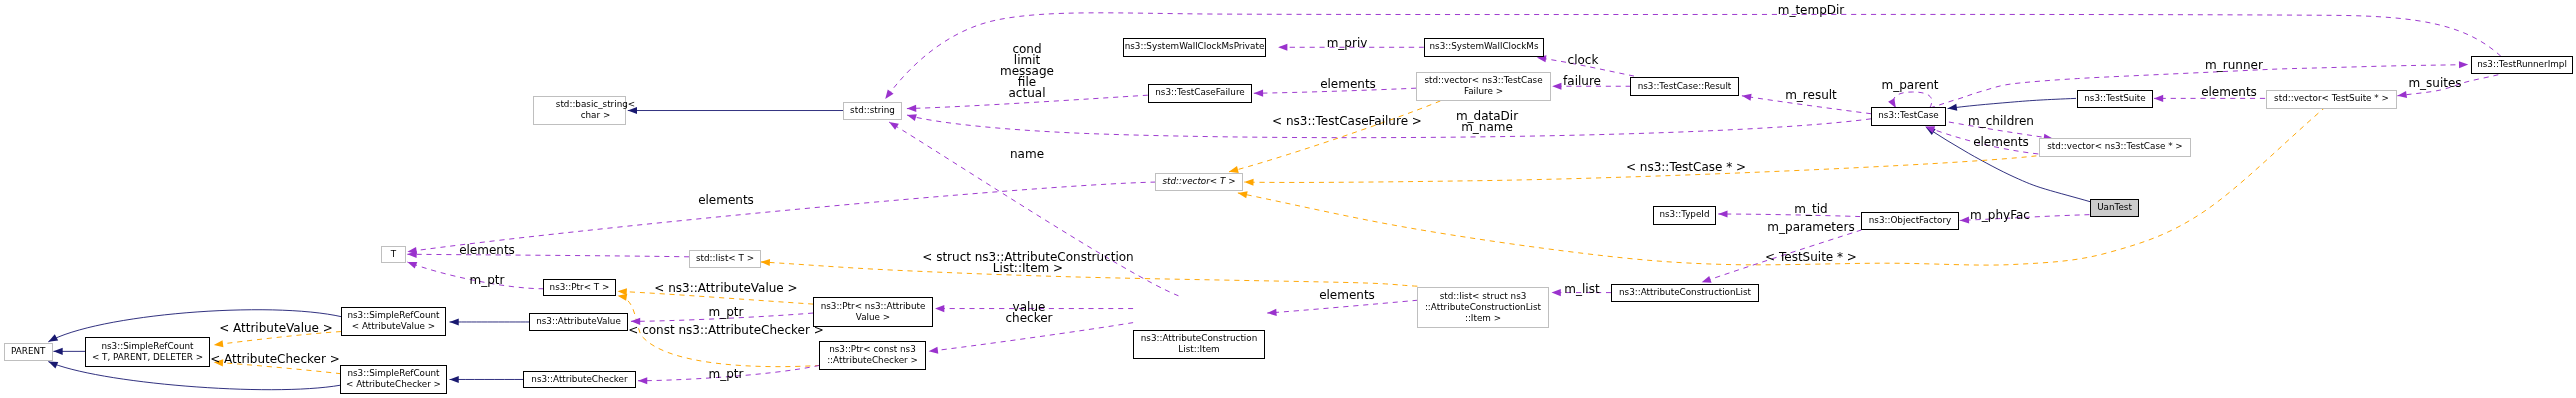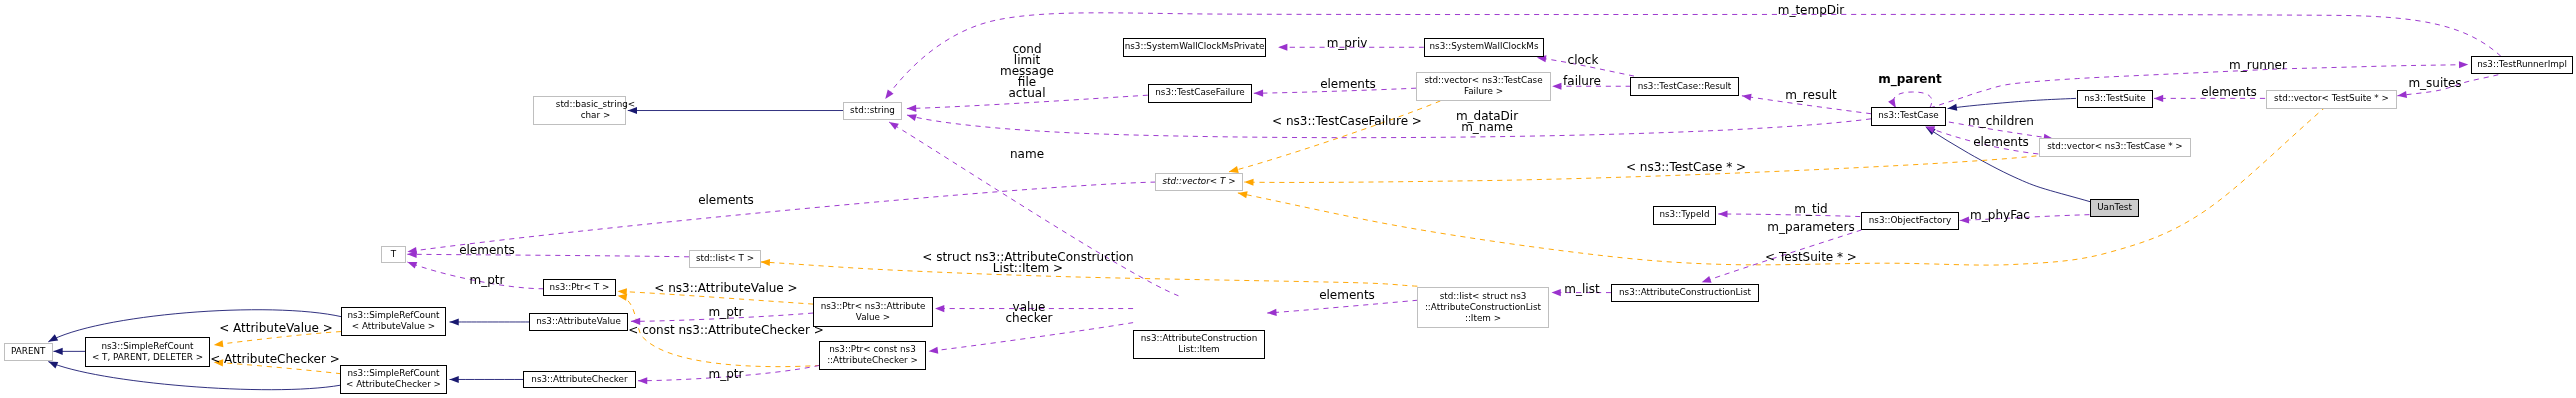--- a/index.html
+++ b/index.html
@@ -165,24 +165,24 @@
 file
 actual</span></div>
       <div class="elabel" style="left: 1347px; top: 42px;"><span>m_priv</span></div>
       <div class="elabel" style="left: 1348px; top: 83px;"><span>elements</span></div>
       <div class="elabel" style="left: 1347px; top: 120px;"><span>&lt; ns3::TestCaseFailure &gt;</span></div>
       <div class="elabel" style="left: 1583px; top: 59px;"><span>clock</span></div>
       <div class="elabel" style="left: 1582px; top: 80px;"><span>failure</span></div>
       <div class="elabel" style="left: 1487px; top: 121px;"><span>m_dataDir
 m_name</span></div>
       <div class="elabel" style="left: 1811px; top: 94px;"><span>m_result</span></div>
-      <div class="elabel" style="left: 1910px; top: 78px; font-weight: bold;"><span>m_parent</span></div>
+      <div class="elabel" style="left: 1910px; top: 84px;"><span>m_parent</span></div>
       <div class="elabel" style="left: 2001px; top: 120px;"><span>m_children</span></div>
       <div class="elabel" style="left: 2001px; top: 141px;"><span>elements</span></div>
-      <div class="elabel" style="left: 2234px; top: 64px; margin-left: 24px;"><span>m_runner</span></div>
+      <div class="elabel" style="left: 2234px; top: 64px;"><span>m_runner</span></div>
       <div class="elabel" style="left: 2229px; top: 91px;"><span>elements</span></div>
       <div class="elabel" style="left: 2435px; top: 82px;"><span>m_suites</span></div>
       <div class="elabel" style="left: 1027px; top: 153px;"><span>name</span></div>
       <div class="elabel" style="left: 726px; top: 199px;"><span>elements</span></div>
       <div class="elabel" style="left: 1686px; top: 166px;"><span>&lt; ns3::TestCase * &gt;</span></div>
       <div class="elabel" style="left: 1811px; top: 208px;"><span>m_tid</span></div>
       <div class="elabel" style="left: 1811px; top: 226px;"><span>m_parameters</span></div>
       <div class="elabel" style="left: 2000px; top: 214px;"><span>m_phyFac</span></div>
       <div class="elabel" style="left: 1811px; top: 256px;"><span>&lt; TestSuite * &gt;</span></div>
       <div class="elabel" style="left: 487px; top: 249px;"><span>elements</span></div>

